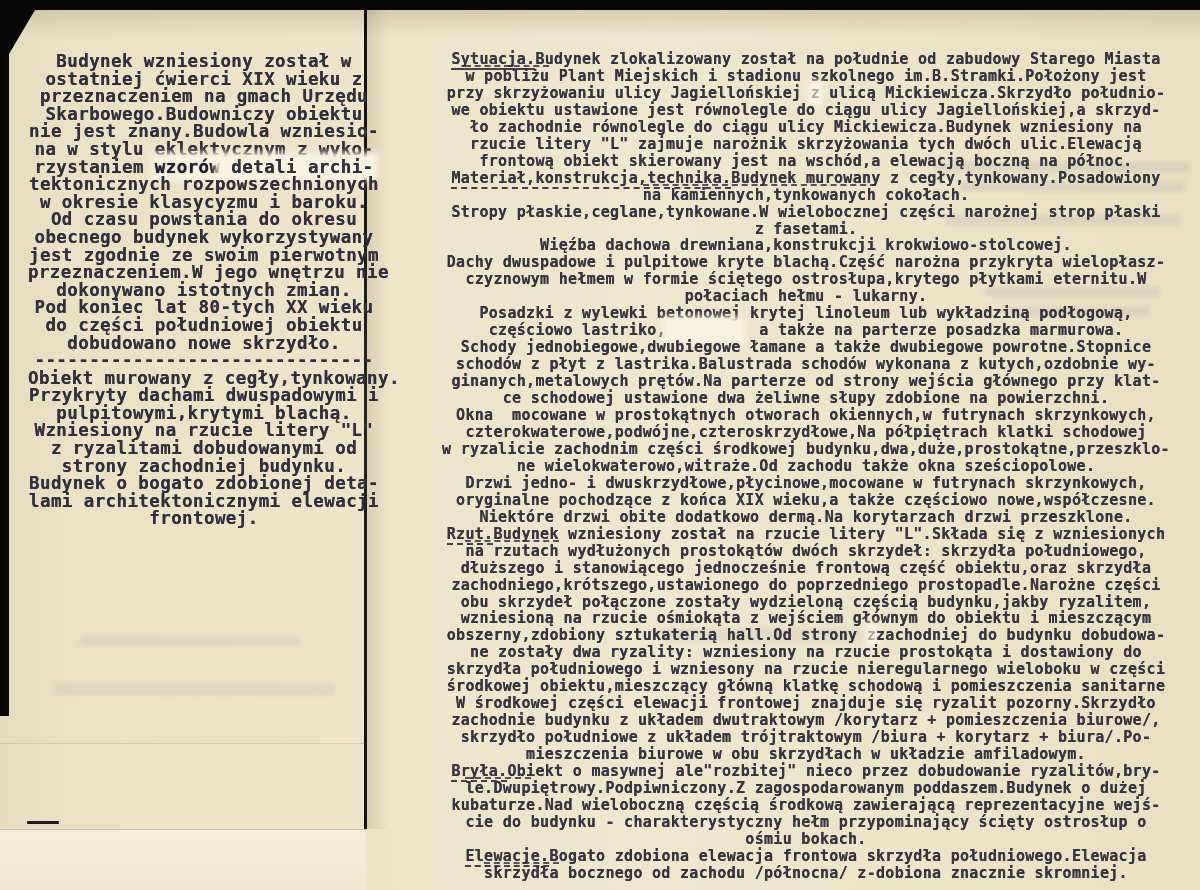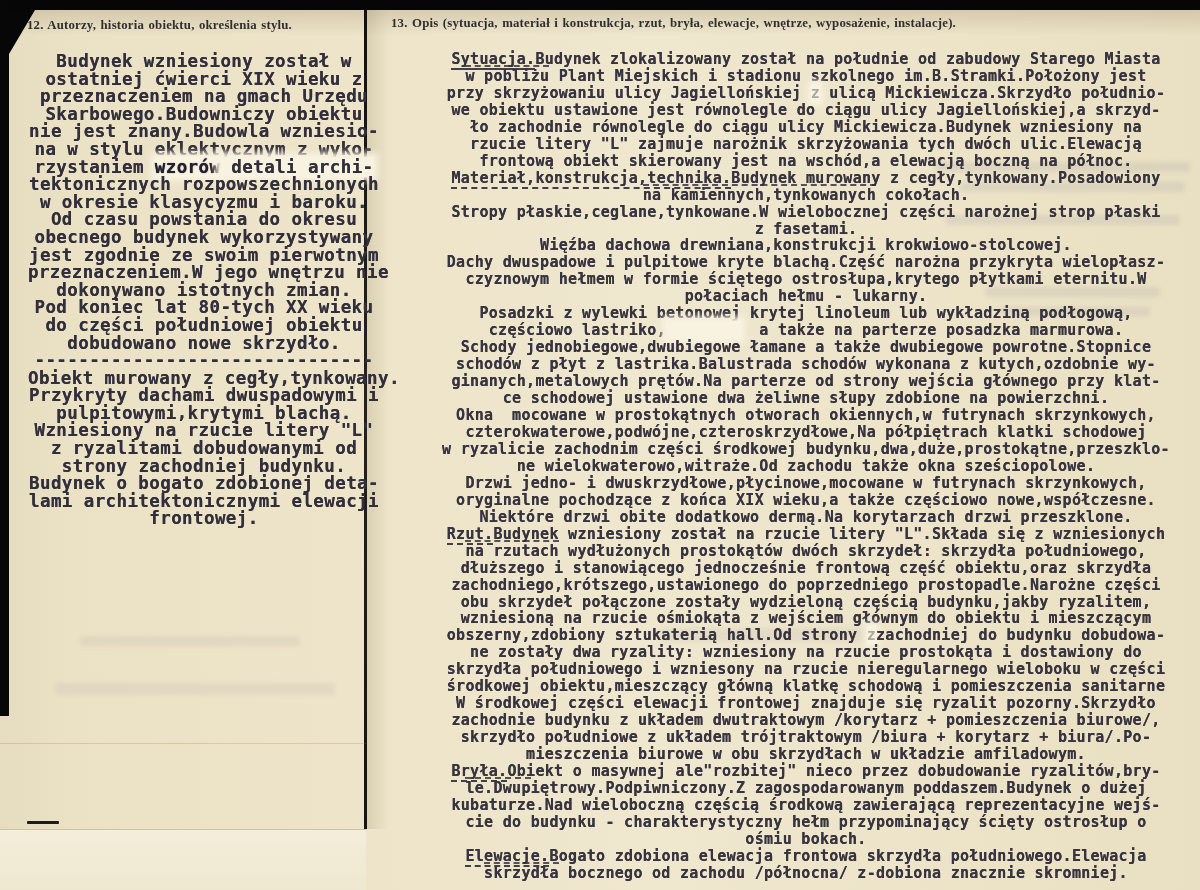--- a/index.html
+++ b/index.html
@@ -83,21 +83,19 @@
 
   <div class="ghost" style="left:935px;top:162px;width:255px;height:10px;"></div>
   <div class="ghost" style="left:960px;top:182px;width:225px;height:10px;"></div>
   <div class="ghost" style="left:945px;top:215px;width:235px;height:10px;"></div>
   <div class="ghost" style="left:985px;top:287px;width:175px;height:10px;"></div>
   <div class="ghost" style="left:1000px;top:307px;width:150px;height:9px;"></div>
   <div class="ghost" style="left:660px;top:628px;width:210px;height:14px;background:rgba(100,90,130,.07);"></div>
   <div class="ghost" style="left:80px;top:636px;width:220px;height:10px;background:rgba(100,90,130,.08);"></div>
   <div class="ghost" style="left:55px;top:683px;width:280px;height:12px;background:rgba(100,90,130,.07);"></div>
 
-  <div class="print-header header12">12. Autorzy, historia obiektu, określenia stylu.</div>
 
-  <div class="print-header header13">13. Opis (sytuacja, materiał i konstrukcja, rzut, bryła, elewacje, wnętrze, wyposażenie, instalacje).</div>
 
   <div class="typewriter col12"><div class="tl"><span>Budynek wzniesiony został w</span></div><div class="tl"><span>ostatniej ćwierci XIX wieku z</span></div><div class="tl"><span>przeznaczeniem na gmach Urzędu</span></div><div class="tl"><span>Skarbowego.Budowniczy obiektu</span></div><div class="tl"><span>nie jest znany.Budowla wzniesio-</span></div><div class="tl"><span>na w stylu eklektycznym z wyko-</span></div><div class="tl"><span>rzystaniem </span><span class="wo b">wzorów</span><span class="wo"> detali archi-</span></div><div class="tl"><span>tektonicznych rozpowszechnionych</span></div><div class="tl"><span>w okresie klasycyzmu i baroku.</span></div><div class="tl"><span>Od czasu powstania do okresu</span></div><div class="tl"><span>obecnego budynek wykorzystywany</span></div><div class="tl"><span>jest zgodnie ze swoim pierwotnym</span></div><div class="tl"><span>przeznaczeniem.W jego wnętrzu nie</span></div><div class="tl"><span>dokonywano istotnych zmian.</span></div><div class="tl"><span>Pod koniec lat 80-tych XX wieku</span></div><div class="tl"><span>do części południowej obiektu</span></div><div class="tl"><span>dobudowano nowe skrzydło.</span></div><div class="tl"><span>-------------------------------</span></div><div class="tl"><span>Obiekt murowany z cegły,tynkowany.</span></div><div class="tl"><span>Przykryty dachami dwuspadowymi i</span></div><div class="tl"><span>pulpitowymi,krytymi blachą.</span></div><div class="tl"><span>Wzniesiony na rzucie litery "L"</span></div><div class="tl"><span>z ryzalitami dobudowanymi od</span></div><div class="tl"><span>strony zachodniej budynku.</span></div><div class="tl"><span>Budynek o bogato zdobionej deta-</span></div><div class="tl"><span>lami architektonicznymi elewacji</span></div><div class="tl"><span>frontowej.</span></div></div>
 
   <div class="typewriter col13"><div class="tl"><span class="u">Sytuacja.</span><span>Budynek zlokalizowany został na południe od zabudowy Starego Miasta</span></div><div class="tl"><span class="od">w pobliżu</span><span> Plant Miejskich i stadionu szkolnego im.B.Stramki.Położony jest</span></div><div class="tl"><span>przy skrzyżowaniu ulicy Jagiellońskiej </span><span class="wof">z</span><span> ulicą Mickiewicza.Skrzydło południo-</span></div><div class="tl"><span>we obiektu ustawione jest równolegle do ciągu ulicy Jagiellońskiej,a skrzyd-</span></div><div class="tl"><span>ło zachodnie równolegle do ciągu ulicy Mickiewicza.Budynek wzniesiony na</span></div><div class="tl"><span>rzucie litery "L" zajmuje narożnik skrzyżowania tych dwóch ulic.Elewacją</span></div><div class="tl"><span>frontową obiekt skierowany jest na wschód,a elewacją boczną na północ.</span></div><div class="tl"><span class="ud">Materiał,konstrukcja,technika.</span><span>Budynek murowany z cegły,tynkowany.Posadowiony</span></div><div class="tl"><span class="od">na kamiennych,tynkowanych</span><span> cokołach.</span></div><div class="tl"><span>Stropy płaskie,ceglane,tynkowane.W wielobocznej części narożnej strop płaski</span></div><div class="tl"><span>z fasetami.</span></div><div class="tl"><span>Więźba dachowa drewniana,konstrukcji krokwiowo-stolcowej.</span></div><div class="tl"><span>Dachy dwuspadowe i pulpitowe kryte blachą.Część narożna przykryta wielopłasz-</span></div><div class="tl"><span>czyznowym hełmem w formie ściętego ostrosłupa,krytego płytkami eternitu.W</span></div><div class="tl"><span>połaciach hełmu - lukarny.</span></div><div class="tl"><span>Posadzki z wylewki betonowej krytej linoleum lub wykładziną podłogową,</span></div><div class="tl"><span>częściowo lastriko,</span><span class="wo">        </span><span>  a także na parterze posadzka marmurowa.</span></div><div class="tl"><span>Schody jednobiegowe,dwubiegowe łamane a także dwubiegowe powrotne.Stopnice</span></div><div class="tl"><span>schodów z płyt z lastrika.Balustrada schodów wykonana z kutych,ozdobnie wy-</span></div><div class="tl"><span>ginanych,metalowych prętów.Na parterze od strony wejścia głównego przy klat-</span></div><div class="tl"><span>ce schodowej ustawione dwa żeliwne słupy zdobione na powierzchni.</span></div><div class="tl"><span>Okna  mocowane w prostokątnych otworach okiennych,w futrynach skrzynkowych,</span></div><div class="tl"><span>czterokwaterowe,podwójne,czteroskrzydłowe,Na półpiętrach klatki schodowej</span></div><div class="tl"><span>w ryzalicie zachodnim części środkowej budynku,dwa,duże,prostokątne,przeszklo-</span></div><div class="tl"><span>ne wielokwaterowo,witraże.Od zachodu także okna sześciopolowe.</span></div><div class="tl"><span>Drzwi jedno- i dwuskrzydłowe,płycinowe,mocowane w futrynach skrzynkowych,</span></div><div class="tl"><span>oryginalne pochodzące z końca XIX wieku,a także częściowo nowe,współczesne.</span></div><div class="tl"><span>Niektóre drzwi obite dodatkowo dermą.Na korytarzach drzwi przeszklone.</span></div><div class="tl"><span class="ud">Rzut.</span><span>Budynek wzniesiony został na rzucie litery "L".Składa się z wzniesionych</span></div><div class="tl"><span class="od">na rzutach</span><span> wydłużonych prostokątów dwóch skrzydeł: skrzydła południowego,</span></div><div class="tl"><span>dłuższego i stanowiącego jednocześnie frontową część obiektu,oraz skrzydła</span></div><div class="tl"><span>zachodniego,krótszego,ustawionego do poprzedniego prostopadle.Narożne części</span></div><div class="tl"><span>obu skrzydeł połączone zostały wydzieloną częścią budynku,jakby ryzalitem,</span></div><div class="tl"><span>wzniesioną na rzucie ośmiokąta z wejściem głównym do obiektu i mieszczącym</span></div><div class="tl"><span>obszerny,zdobiony sztukaterią hall.Od strony </span><span class="wof">z</span><span>zachodniej do budynku dobudowa-</span></div><div class="tl"><span>ne zostały dwa ryzality: wzniesiony na rzucie prostokąta i dostawiony do</span></div><div class="tl"><span>skrzydła południowego i wzniesony na rzucie nieregularnego wieloboku w części</span></div><div class="tl"><span>środkowej obiektu,mieszczący główną klatkę schodową i pomieszczenia sanitarne</span></div><div class="tl"><span>W środkowej części elewacji frontowej znajduje się ryzalit pozorny.Skrzydło</span></div><div class="tl"><span>zachodnie budynku z układem dwutraktowym /korytarz + pomieszczenia biurowe/,</span></div><div class="tl"><span>skrzydło południowe z układem trójtraktowym /biura + korytarz + biura/.Po-</span></div><div class="tl"><span>mieszczenia biurowe w obu skrzydłach w układzie amfiladowym.</span></div><div class="tl"><span class="ud">Bryła.</span><span>Obiekt o masywnej ale"rozbitej" nieco przez dobudowanie ryzalitów,bry-</span></div><div class="tl"><span class="od">le.Dwup</span><span>iętrowy.Podpiwniczony.Z zagospodarowanym poddaszem.Budynek o dużej</span></div><div class="tl"><span>kubaturze.Nad wieloboczną częścią środkową zawierającą reprezentacyjne wejś-</span></div><div class="tl"><span>cie do budynku - charakterystyczny hełm przypominający ścięty ostrosłup o</span></div><div class="tl"><span>ośmiu bokach.</span></div><div class="tl"><span class="ud">Elewacje.</span><span>Bogato zdobiona elewacja frontowa skrzydła południowego.Elewacja</span></div><div class="tl"><span class="od">skrzydła</span><span> bocznego od zachodu /północna/ z-dobiona znacznie skromniej.</span></div></div>
 
 </div>
 
 </body></html>

